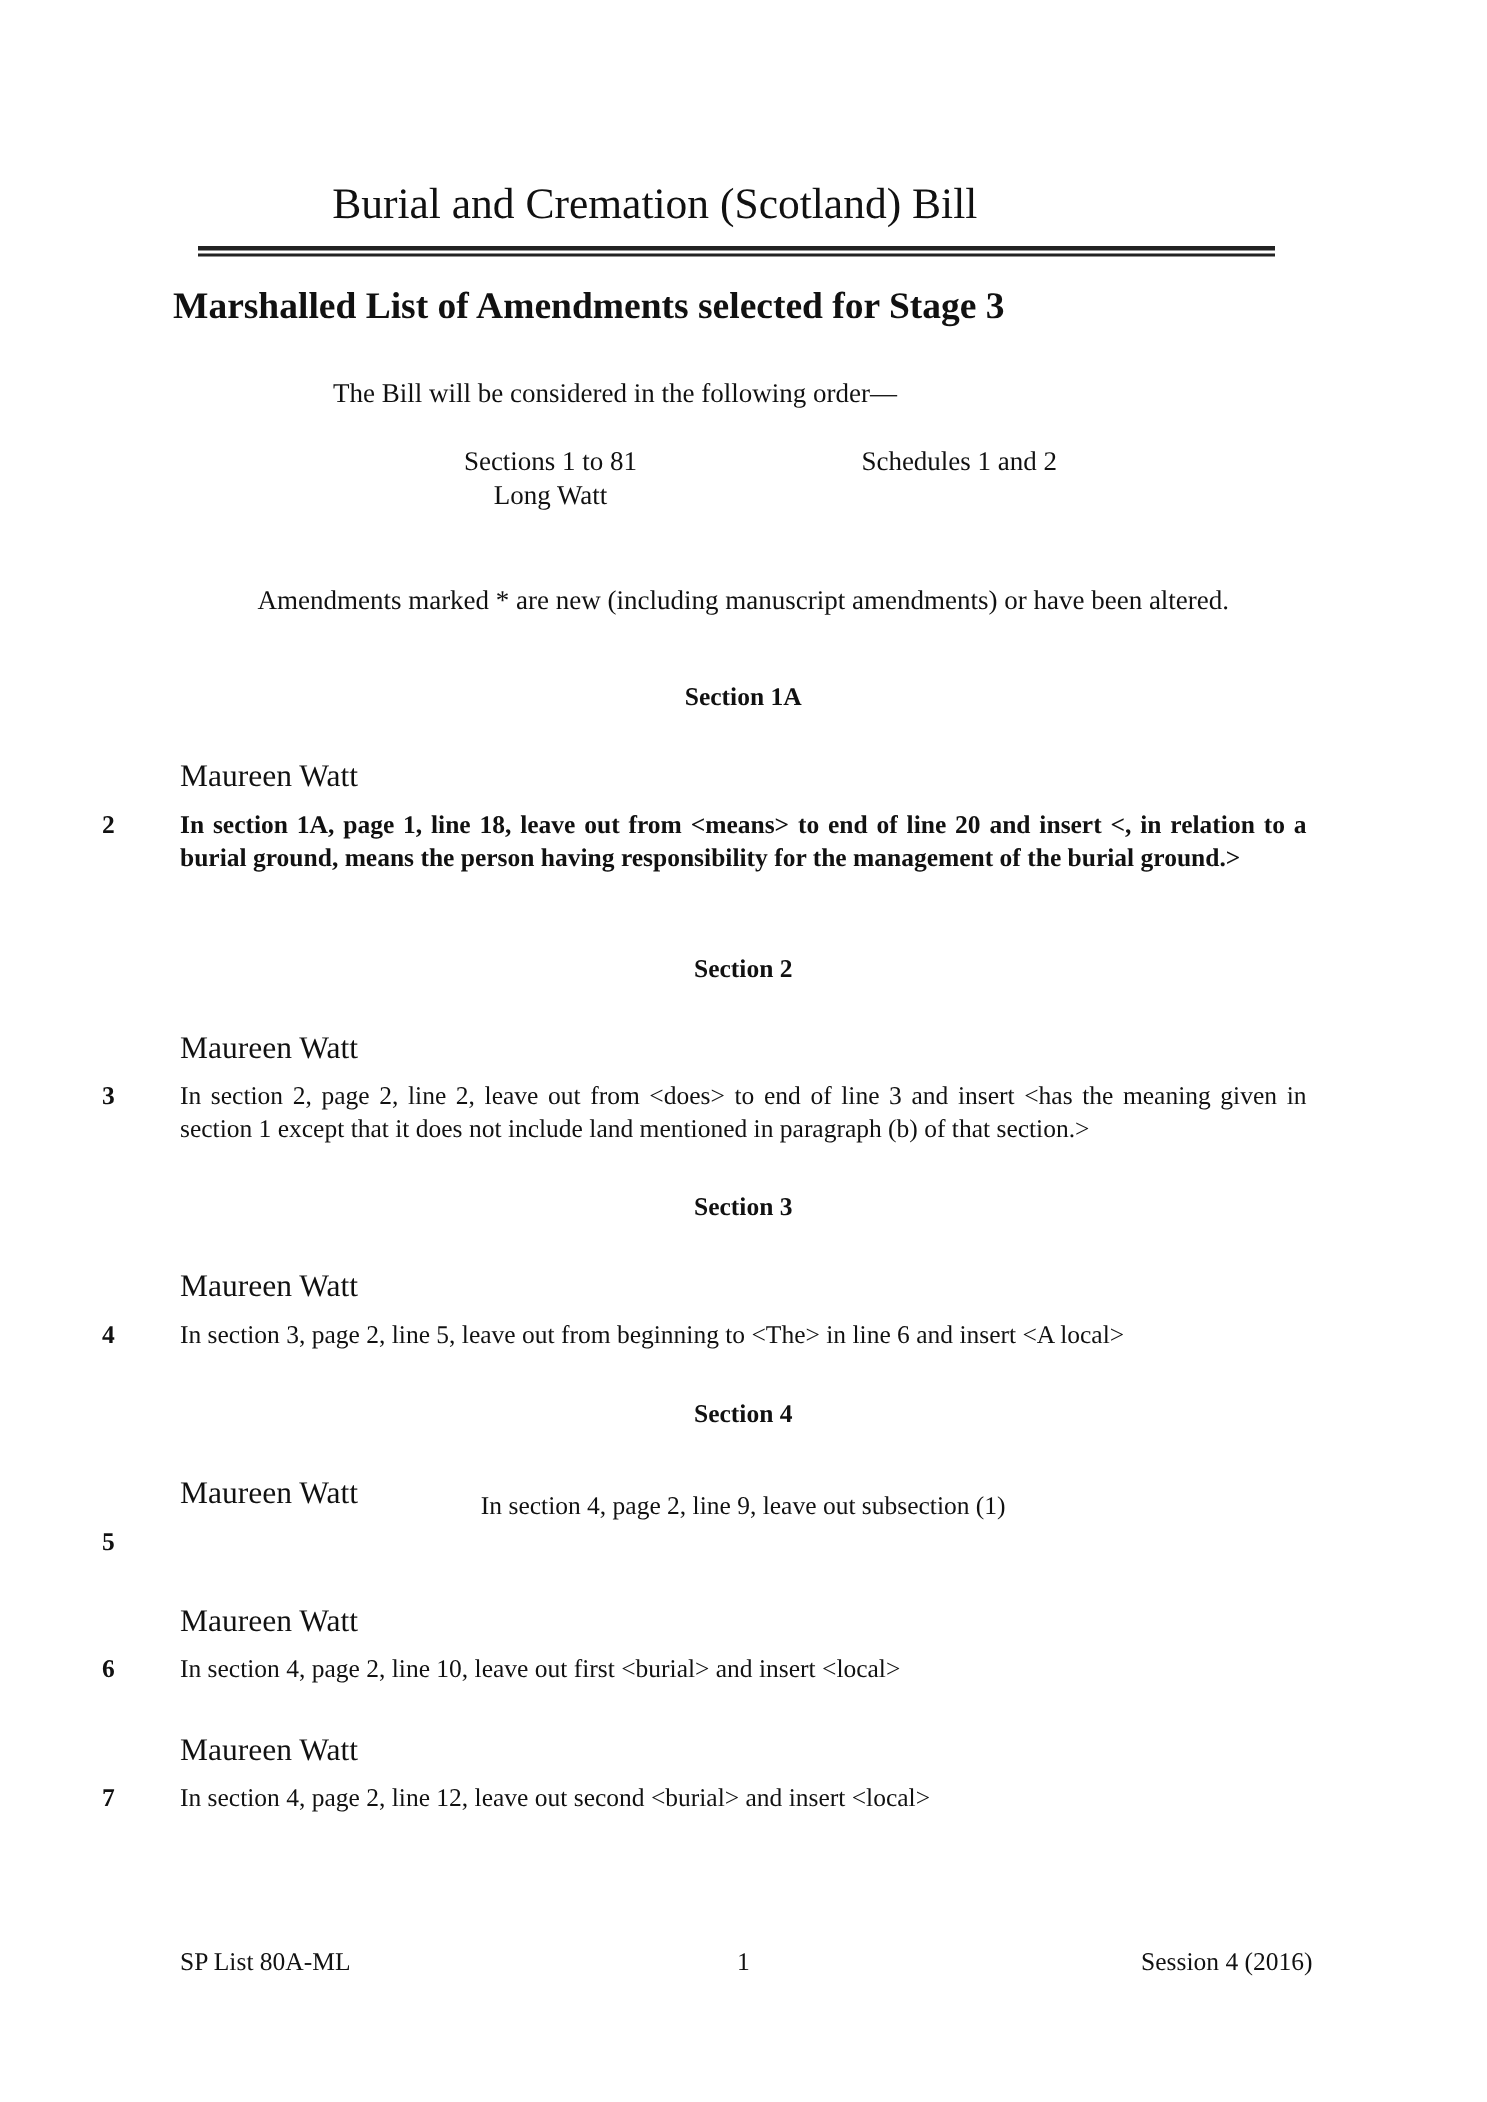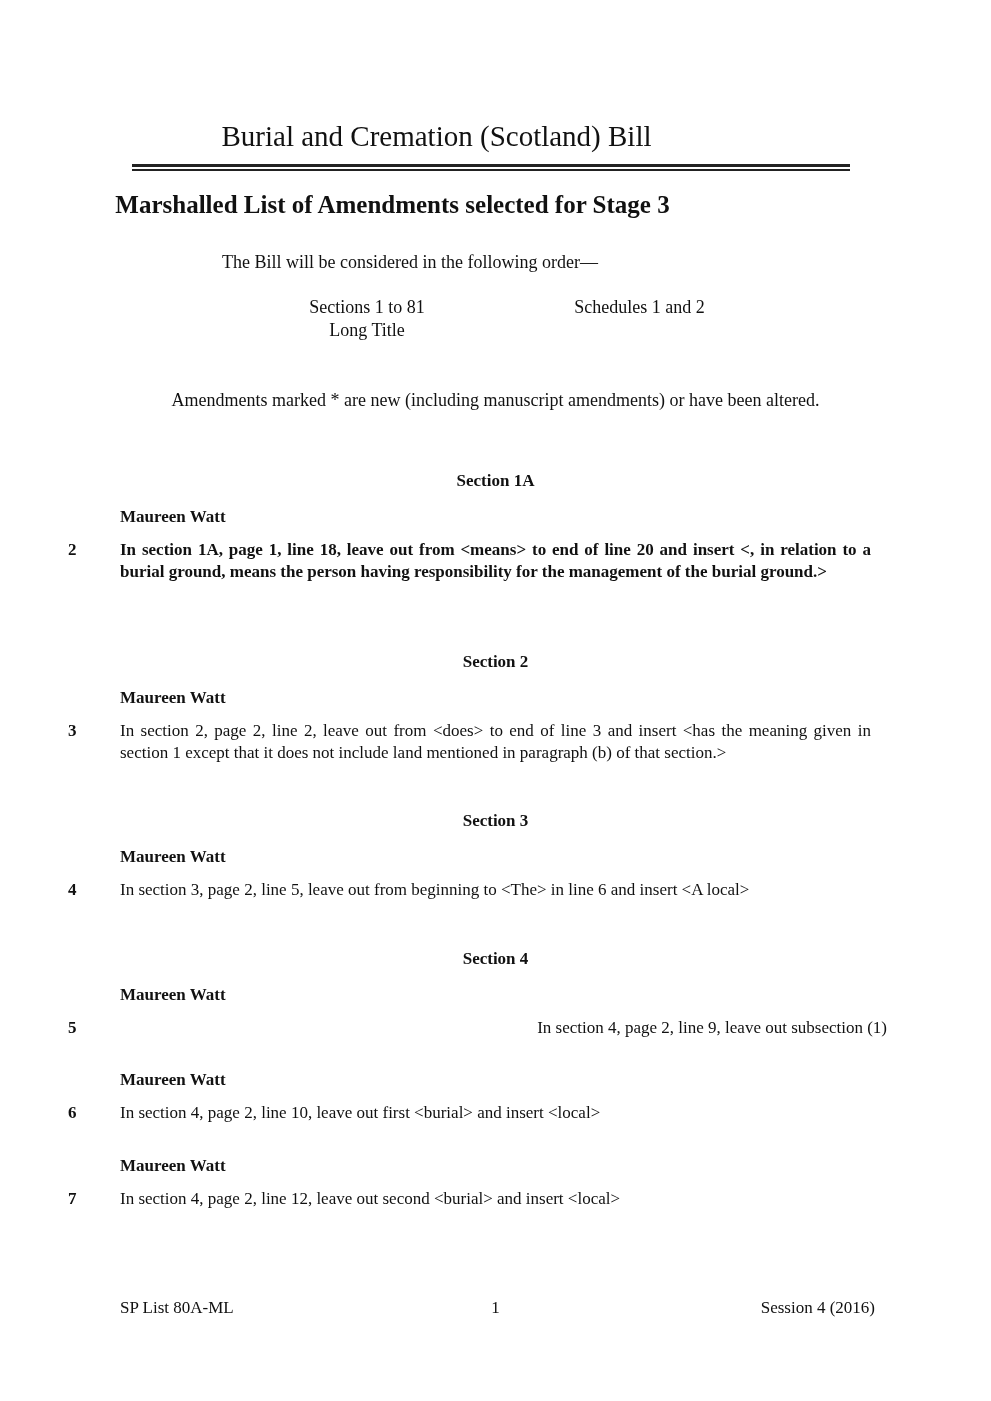--- a/index.html
+++ b/index.html
@@ -22,23 +22,23 @@
     left: 0; width: 820px; top: 251px; text-align: center;
     font-size: 18px; line-height: 22px;
   }
   .order-col { font-size: 18px; line-height: 23px; text-align: center; }
   .note {
     left: 0; width: 991px; top: 389px; text-align: center;
     font-size: 18px; line-height: 22px;
   }
   .section-heading {
     left: 0; width: 991px; text-align: center;
-    font-size: 17px; font-weight: bold; line-height: 22px; margin-top: 16px;
+    font-size: 17px; font-weight: bold; line-height: 22px;
   }
-  .mover { left: 120px; font-size: 17px; font-weight: bold; line-height: 22px; }
+  .mover { left: 120px; font-size: 21px; font-weight: normal; line-height: 22px; }
   .amend-num { left: 68px; font-size: 17px; font-weight: bold; line-height: 22px; }
   .amend-text {
     left: 120px; width: 751px; font-size: 17px; line-height: 22px;
     text-align: justify;
   }
   .amend-text.last-line-left { text-align-last: left; }
   .footer { font-size: 17px; line-height: 22px; top: 1297px; }
 </style>
 </head>
 <body>
@@ -48,21 +48,21 @@
   <div class="abs bill-title">Burial and Cremation (Scotland) Bill</div>
   <div class="abs rule" style="top:164px;"></div>
   <div class="abs rule2" style="top:169px;"></div>
 
   <div class="abs ml-title">Marshalled List of Amendments selected for Stage 3</div>
 
   <div class="abs order-intro">The Bill will be considered in the following order—</div>
 
   <div class="abs order-col" style="left:282px; width:170px; top:296px;">
     <div>Sections 1 to 81</div>
-    <div>Long Title</div>
+    <div>Long Watt</div>
   </div>
   <div class="abs order-col" style="left:552px; width:175px; top:296px;">
     <div>Schedules 1 and 2</div>
   </div>
 
   <div class="abs note">Amendments marked * are new (including manuscript amendments) or have been altered.</div>
 
   <div class="abs section-heading" style="top:454px;">Section 1A</div>
   <div class="abs mover" style="top:506px;">Maureen Watt</div>
   <div class="abs amend-num" style="top:539px;">2</div>
@@ -74,21 +74,21 @@
   <div class="abs amend-text last-line-left" style="top:720px;">In section 2, page 2, line 2, leave out from &lt;does&gt; to end of line 3 and insert &lt;has the meaning given in section 1 except that it does not include land mentioned in paragraph (b) of that section.&gt;</div>
 
   <div class="abs section-heading" style="top:794px;">Section 3</div>
   <div class="abs mover" style="top:846px;">Maureen Watt</div>
   <div class="abs amend-num" style="top:879px;">4</div>
   <div class="abs amend-text" style="top:879px; text-align:left;">In section 3, page 2, line 5, leave out from beginning to &lt;The&gt; in line 6 and insert &lt;A local&gt;</div>
 
   <div class="abs section-heading" style="top:932px;">Section 4</div>
   <div class="abs mover" style="top:984px;">Maureen Watt</div>
   <div class="abs amend-num" style="top:1017px;">5</div>
-  <div class="abs amend-text" style="top:1017px; text-align:right;margin-left:16px;">In section 4, page 2, line 9, leave out subsection (1)</div>
+  <div class="abs amend-text" style="top:993px; text-align:center;">In section 4, page 2, line 9, leave out subsection (1)</div>
 
   <div class="abs mover" style="top:1069px;">Maureen Watt</div>
   <div class="abs amend-num" style="top:1102px;">6</div>
   <div class="abs amend-text" style="top:1102px; text-align:left;">In section 4, page 2, line 10, leave out first &lt;burial&gt; and insert &lt;local&gt;</div>
 
   <div class="abs mover" style="top:1155px;">Maureen Watt</div>
   <div class="abs amend-num" style="top:1188px;">7</div>
   <div class="abs amend-text" style="top:1188px; text-align:left;">In section 4, page 2, line 12, leave out second &lt;burial&gt; and insert &lt;local&gt;</div>
 
   <div class="abs footer" style="left:120px;">SP List 80A-ML</div>

